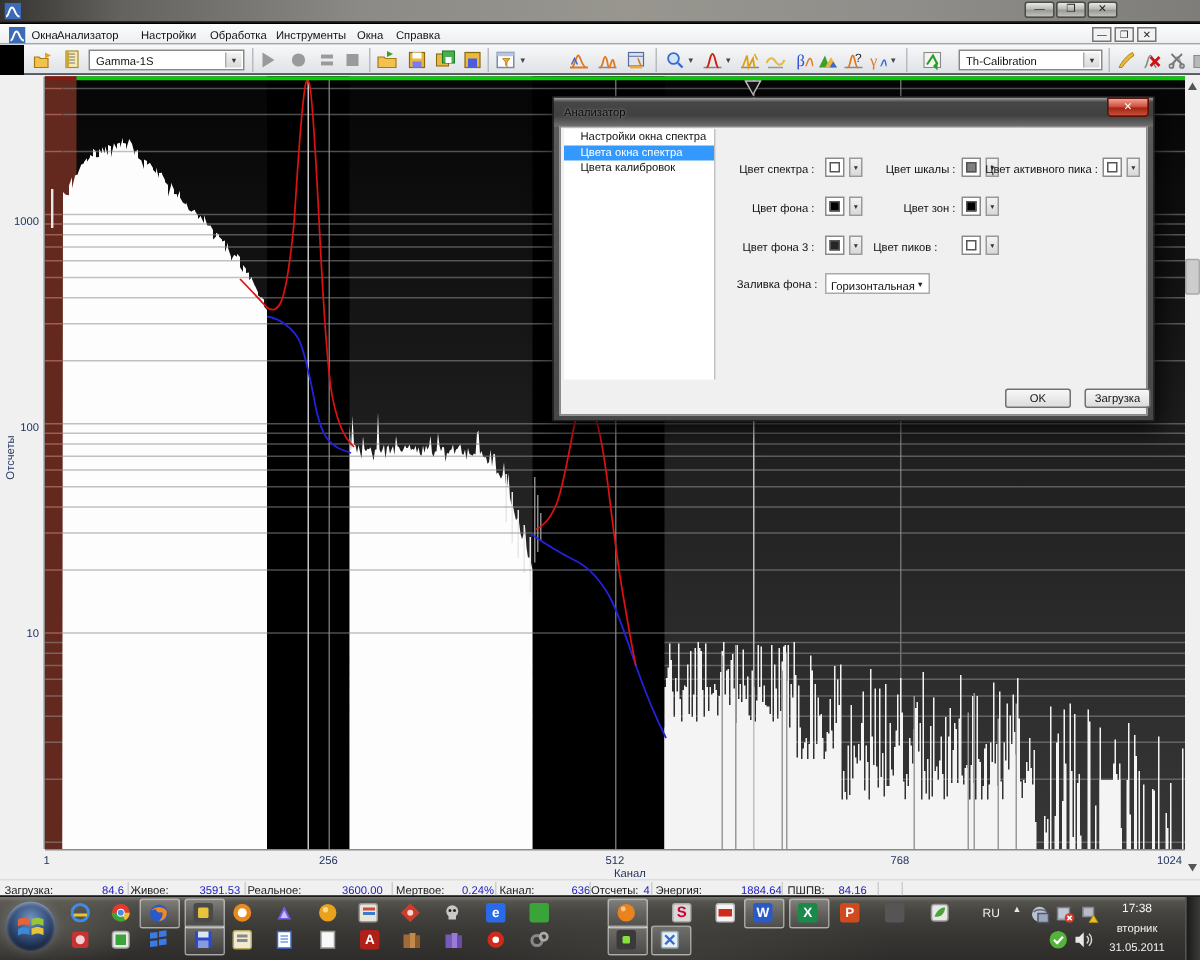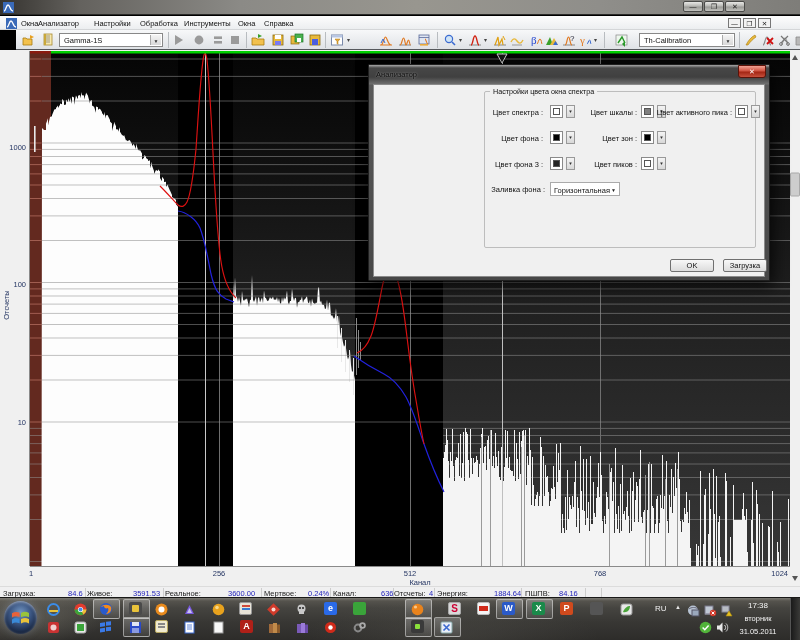--- a/index.html
+++ b/index.html
@@ -283,23 +283,25 @@
 <path d="M792,60 l3,-5 3,5 Z"></path>
 <path d="M792,576 l3,5 3,-5 Z"></path>
 </g>
 <rect x="790.5" y="173" width="9" height="23" fill="#cdcdcd" stroke="#a9a9a9" stroke-width="1" rx="1"></rect>
 </svg>
 
 <div id="dlg">
   <div id="dlgtitle">Анализатор</div>
   <div id="dlgclose">✕</div>
   <div id="dlgclient">
-    <div id="dgroup">
-        <span id="dgl">Настройки цвета окна спектра</span>
-      </div>
+    <div id="dlist">
+      <div class="li">Настройки окна спектра</div>
+      <div class="li sel">Цвета окна спектра</div>
+      <div class="li">Цвета калибровок</div>
+    </div>
     <div class="dlabel" style="left:49px;top:23px;width:120px">Цвет спектра :</div>
       <div style="position:absolute;left:176px;top:20px;width:13px;height:13px;background:#fff;border:1px solid #8a8a8a">
         <div style="position:absolute;left:2px;top:2px;width:7px;height:7px;background:#ffffff;border:1px solid #555"></div>
       </div>
       <div class="swbtn" style="left:192px;top:20px">▼</div>
     <div class="dlabel" style="left:143px;top:23px;width:120px">Цвет шкалы :</div>
       <div style="position:absolute;left:267px;top:20px;width:13px;height:13px;background:#fff;border:1px solid #8a8a8a">
         <div style="position:absolute;left:2px;top:2px;width:7px;height:7px;background:#808080;border:1px solid #555"></div>
       </div>
       <div class="swbtn" style="left:283px;top:20px">▼</div>
@@ -316,21 +318,21 @@
     <div class="dlabel" style="left:143px;top:49px;width:120px">Цвет зон :</div>
       <div style="position:absolute;left:267px;top:46px;width:13px;height:13px;background:#fff;border:1px solid #8a8a8a">
         <div style="position:absolute;left:2px;top:2px;width:7px;height:7px;background:#000000;border:1px solid #555"></div>
       </div>
       <div class="swbtn" style="left:283px;top:46px">▼</div>
     <div class="dlabel" style="left:49px;top:75px;width:120px">Цвет фона 3 :</div>
       <div style="position:absolute;left:176px;top:72px;width:13px;height:13px;background:#fff;border:1px solid #8a8a8a">
         <div style="position:absolute;left:2px;top:2px;width:7px;height:7px;background:#262626;border:1px solid #555"></div>
       </div>
       <div class="swbtn" style="left:192px;top:72px">▼</div>
-    <div class="dlabel" style="left:143px;top:75px;width:120px">Цвет пиков :</div>
+    <div class="dlabel" style="left:131px;top:75px;width:120px">Цвет пиков :</div>
       <div style="position:absolute;left:267px;top:72px;width:13px;height:13px;background:#fff;border:1px solid #8a8a8a">
         <div style="position:absolute;left:2px;top:2px;width:7px;height:7px;background:#ffffff;border:1px solid #555"></div>
       </div>
       <div class="swbtn" style="left:283px;top:72px">▼</div>
     <div class="dlabel" style="left:51px;top:100px;width:120px">Заливка фона :</div>
     <div id="dcombo">
         <span>Горизонтальная</span>
         <i>▼</i>
       </div>
     <div class="dbtn" style="left:296px">OK</div>

